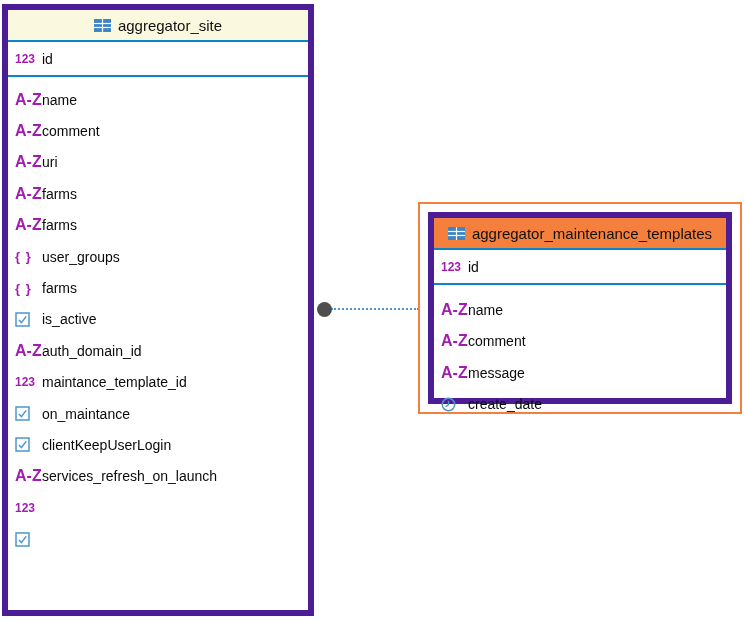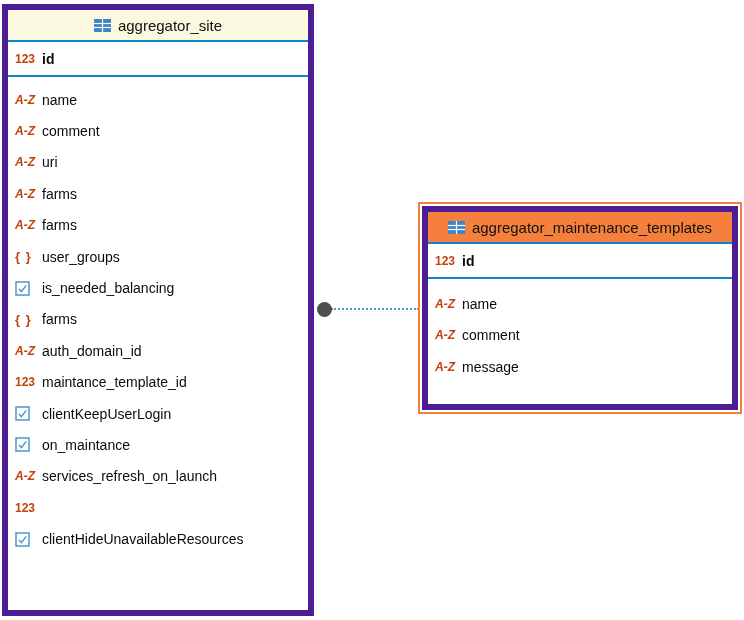--- a/index.html
+++ b/index.html
@@ -40,21 +40,21 @@
   .ttitle {
     font-size: 15px;
     color: #111111;
   }
   .pk-section {
     border-bottom: 2px solid #0C84C8;
     flex: 0 0 auto;
     padding: 0;
   }
   .pk-section .field-row { height: 33px; }
-  .pk-section .flabel { font-weight: bold; }
+  .pk-section .flabel { font-weight: normal; }
   .fields-section {
     flex: 1 1 auto;
     padding-top: 7px;
   }
   .field-row {
     display: flex;
     align-items: center;
     padding-left: 7px;
     box-sizing: border-box;
   }
@@ -65,22 +65,22 @@
     flex: 0 0 27px;
     display: inline-flex;
     align-items: center;
     justify-content: flex-start;
   }
   .flabel {
     font-size: 14px;
     color: #0a0a0a;
     white-space: nowrap;
   }
-  .tglyph { color: #c2410c; }
-  .tglyph.string { font-size: 12px; font-weight: bold; letter-spacing: 0px; font-style: italic; }
+  .tglyph { color: #a21caf; }
+  .tglyph.string { font-size: 16px; font-weight: bold; letter-spacing: 0px; }
   .tglyph.number { font-size: 12px; font-weight: 600; }
   .tglyph.json   { font-size: 13px; font-weight: 600; letter-spacing: 1px; }
 
   
   .t-left {
     left: 2px;
     top: 4px;
     width: 312px;
     height: 612px;
   }
@@ -88,21 +88,21 @@
 
   
   .t-right-outline {
     position: absolute;
     left: 418px;
     top: 202px;
     width: 324px;
     height: 212px;
     border: 2px solid #F5803D;
     box-sizing: border-box;
-    padding: 2px;
+    padding: 8px;
   }
   .t-right {
     position: relative;
     width: 100%;
     height: 100%;
     left: 0; top: 0;
   }
   .t-right .erd-header { background: #F5803D; }
   .t-right .fields-section { padding-top: 9px; }
 
@@ -183,82 +183,81 @@
           <span class="flabel">farms</span>
         </div>
         <div class="field-row">
           <span class="ficon">
             <span class="tglyph json">{ }</span>
           </span>
           <span class="flabel">user_groups</span>
         </div>
         <div class="field-row">
           <span class="ficon">
+            <span class="tglyph json">{ }</span>
+          </span>
+          <span class="flabel">farms</span>
+        </div>
+        <div class="field-row">
+          <span class="ficon">
             <svg width="15" height="15" viewBox="0 0 15 15">
               <rect x="1" y="1" width="13" height="13" fill="none" stroke="#4D96CC" stroke-width="1.5"></rect>
               <path d="M4 8 L6.4 10.6 L11.2 4.4" fill="none" stroke="#4D96CC" stroke-width="1.5"></path>
             </svg>
           </span>
-          <span class="flabel">is_needed_balancing</span>
-        </div>
-        <div class="field-row">
-          <span class="ficon">
-            <span class="tglyph json">{ }</span>
-          </span>
-          <span class="flabel">farms</span>
+          <span class="flabel">is_active</span>
         </div>
         <div class="field-row">
           <span class="ficon">
             <span class="tglyph string">A-Z</span>
           </span>
           <span class="flabel">auth_domain_id</span>
         </div>
         <div class="field-row">
           <span class="ficon">
             <span class="tglyph number">123</span>
           </span>
           <span class="flabel">maintance_template_id</span>
         </div>
         <div class="field-row">
           <span class="ficon">
             <svg width="15" height="15" viewBox="0 0 15 15">
               <rect x="1" y="1" width="13" height="13" fill="none" stroke="#4D96CC" stroke-width="1.5"></rect>
               <path d="M4 8 L6.4 10.6 L11.2 4.4" fill="none" stroke="#4D96CC" stroke-width="1.5"></path>
             </svg>
           </span>
-          <span class="flabel">clientKeepUserLogin</span>
+          <span class="flabel">on_maintance</span>
         </div>
         <div class="field-row">
           <span class="ficon">
             <svg width="15" height="15" viewBox="0 0 15 15">
               <rect x="1" y="1" width="13" height="13" fill="none" stroke="#4D96CC" stroke-width="1.5"></rect>
               <path d="M4 8 L6.4 10.6 L11.2 4.4" fill="none" stroke="#4D96CC" stroke-width="1.5"></path>
             </svg>
           </span>
-          <span class="flabel">on_maintance</span>
+          <span class="flabel">clientKeepUserLogin</span>
         </div>
         <div class="field-row">
           <span class="ficon">
             <span class="tglyph string">A-Z</span>
           </span>
           <span class="flabel">services_refresh_on_launch</span>
         </div>
         <div class="field-row">
           <span class="ficon">
             <span class="tglyph number">123</span>
           </span>
         </div>
         <div class="field-row">
           <span class="ficon">
             <svg width="15" height="15" viewBox="0 0 15 15">
               <rect x="1" y="1" width="13" height="13" fill="none" stroke="#4D96CC" stroke-width="1.5"></rect>
               <path d="M4 8 L6.4 10.6 L11.2 4.4" fill="none" stroke="#4D96CC" stroke-width="1.5"></path>
             </svg>
           </span>
-          <span class="flabel">clientHideUnavailableResources</span>
         </div>
       </div>
   </div>
 
   <div class="rel-line"></div>
   <div class="rel-dot"></div>
 
   <div class="t-right-outline">
     <div class="erd-table t-right">
       <div class="erd-header">
@@ -292,17 +291,26 @@
               <span class="tglyph string">A-Z</span>
             </span>
             <span class="flabel">comment</span>
           </div>
           <div class="field-row">
             <span class="ficon">
               <span class="tglyph string">A-Z</span>
             </span>
             <span class="flabel">message</span>
           </div>
+          <div class="field-row">
+            <span class="ficon">
+              <svg width="15" height="15" viewBox="0 0 15 15">
+                <circle cx="7.5" cy="7.5" r="6.2" fill="none" stroke="#4D96CC" stroke-width="1.5"></circle>
+                <path d="M7.5 3.8 L7.5 7.8 L4.6 9.6" fill="none" stroke="#4D96CC" stroke-width="1.3"></path>
+              </svg>
+            </span>
+            <span class="flabel">create_date</span>
+          </div>
         </div>
     </div>
   </div>
 
 </div>
 
 </body></html>

